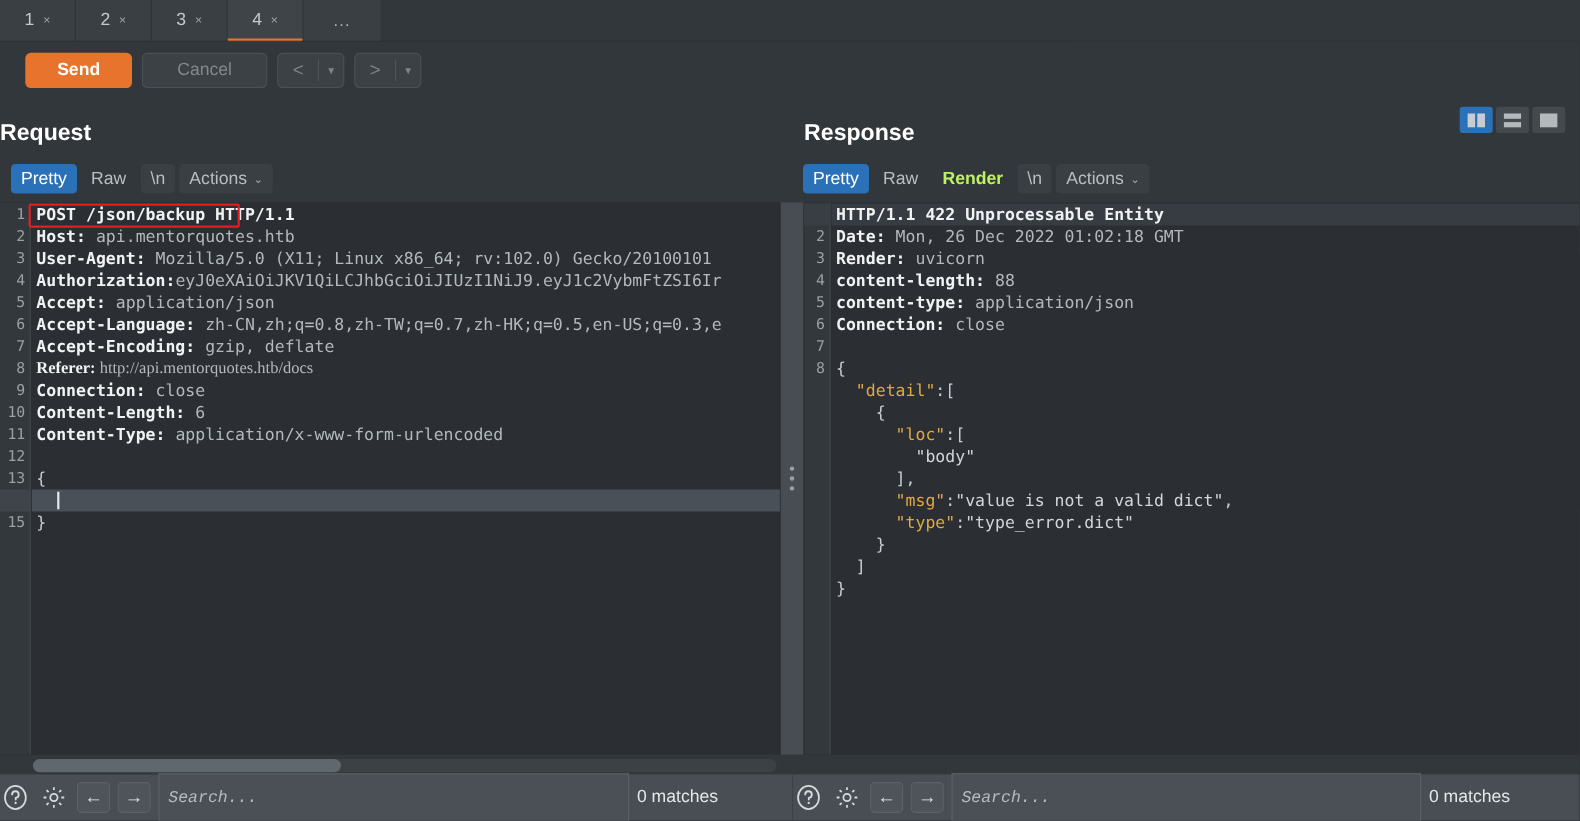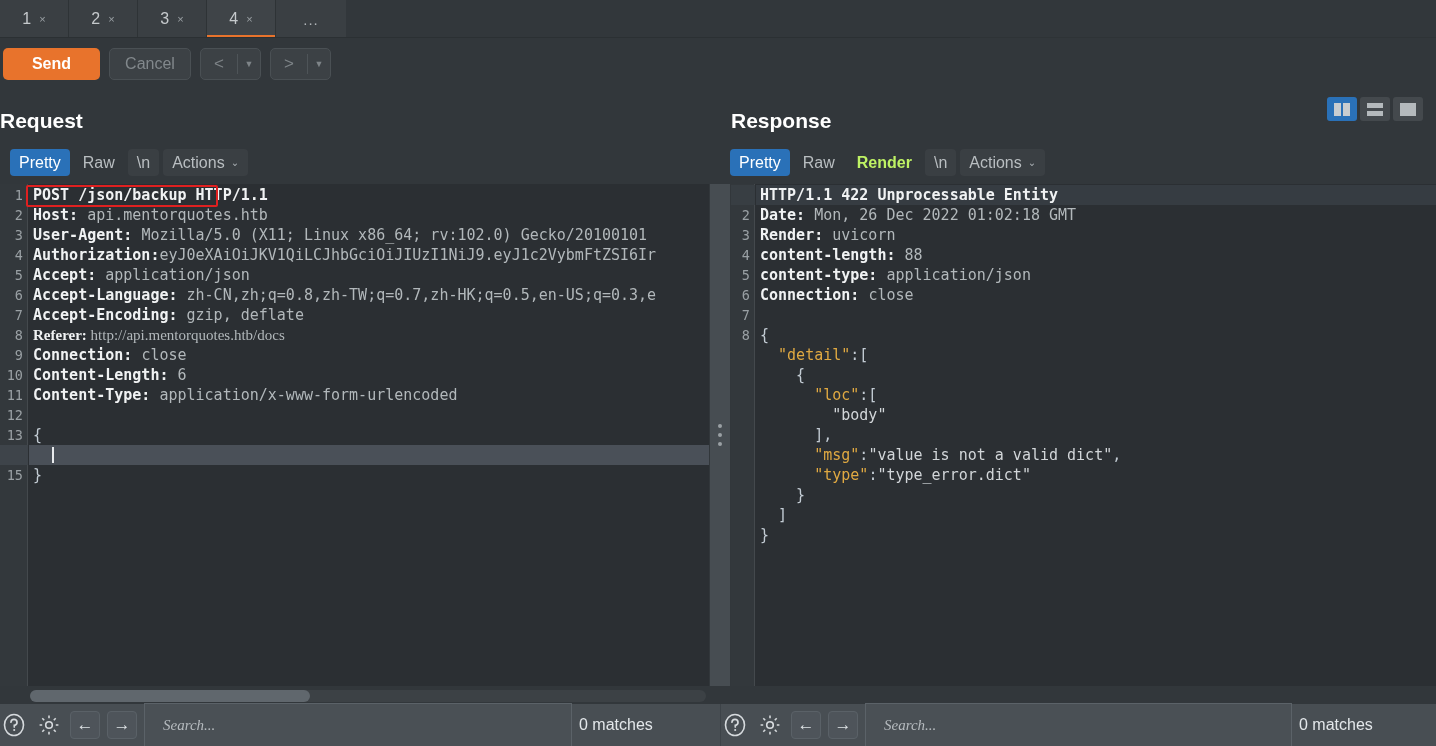--- a/index.html
+++ b/index.html
@@ -36,31 +36,31 @@
   .tab.more { width: 70px; border-right: none; color: #b0b5b8; font-size: 15px; letter-spacing: 1px; }
   .tabstrip-tail { flex: 1; background: #32373b; border-bottom: 1px solid #2e3336;}
   .tabstrip-underline {
     position: absolute; left: 0; top: 37px; width: 970px; height: 1px; background: #2b3033;
   }
 
   
   .actionbar {
     position: absolute; left: 0; top: 38px; width: 1436px; height: 52px;
     background: #32373b;
-    display: flex; align-items: center; padding-left: 3px; gap: 9px;
+    display: flex; align-items: center; padding-left: 23px; gap: 9px;
   }
   .btn-send {
     width: 97px; height: 32px; border-radius: 5px;
     background: #e8732c; color: #ffffff;
     font-size: 16px; font-weight: bold;
     display: flex; align-items: center; justify-content: center;
     cursor: pointer; border: none;
   }
   .btn-cancel {
-    width: 82px; height: 32px; border-radius: 5px;
+    width: 114px; height: 32px; border-radius: 5px;
     background: #3c4145; color: #82888c;
     border: 1px solid #4a5054;
     font-size: 16px;
     display: flex; align-items: center; justify-content: center;
   }
   .btn-split {
     height: 32px; border-radius: 5px;
     background: #3c4145; border: 1px solid #4a5054;
     display: flex; align-items: stretch; color: #7e8488;
     cursor: pointer;
@@ -193,22 +193,22 @@
     color: #d6dadd; cursor: pointer;
   }
   .nav-btn {
     width: 30px; height: 28px; border-radius: 4px;
     background: #4e545a; border: 1px solid #5a6167;
     display: flex; align-items: center; justify-content: center;
     color: #dfe3e6; font-size: 17px; cursor: pointer;
   }
   .search-input {
     height: 44px; background: #4a5055; border: 1px solid #5b6268;
-    color: #d9dde0; font-size: 15px; padding: 0 18px;
-    font-family: Liberation Serif, serif;
+    color: #d9dde0; font-size: 15px; padding: 0 8px;
+    font-family: Liberation Mono, monospace;
     outline: none;
   }
   .search-input::placeholder { color: #b6bbbf; font-style: italic; }
   #req-search { width: 428px; }
   #res-search { width: 427px; }
   .matches {
     color: #e3e7ea; font-size: 16px; white-space: nowrap; text-align: center;
   }
 </style>
 </head>

